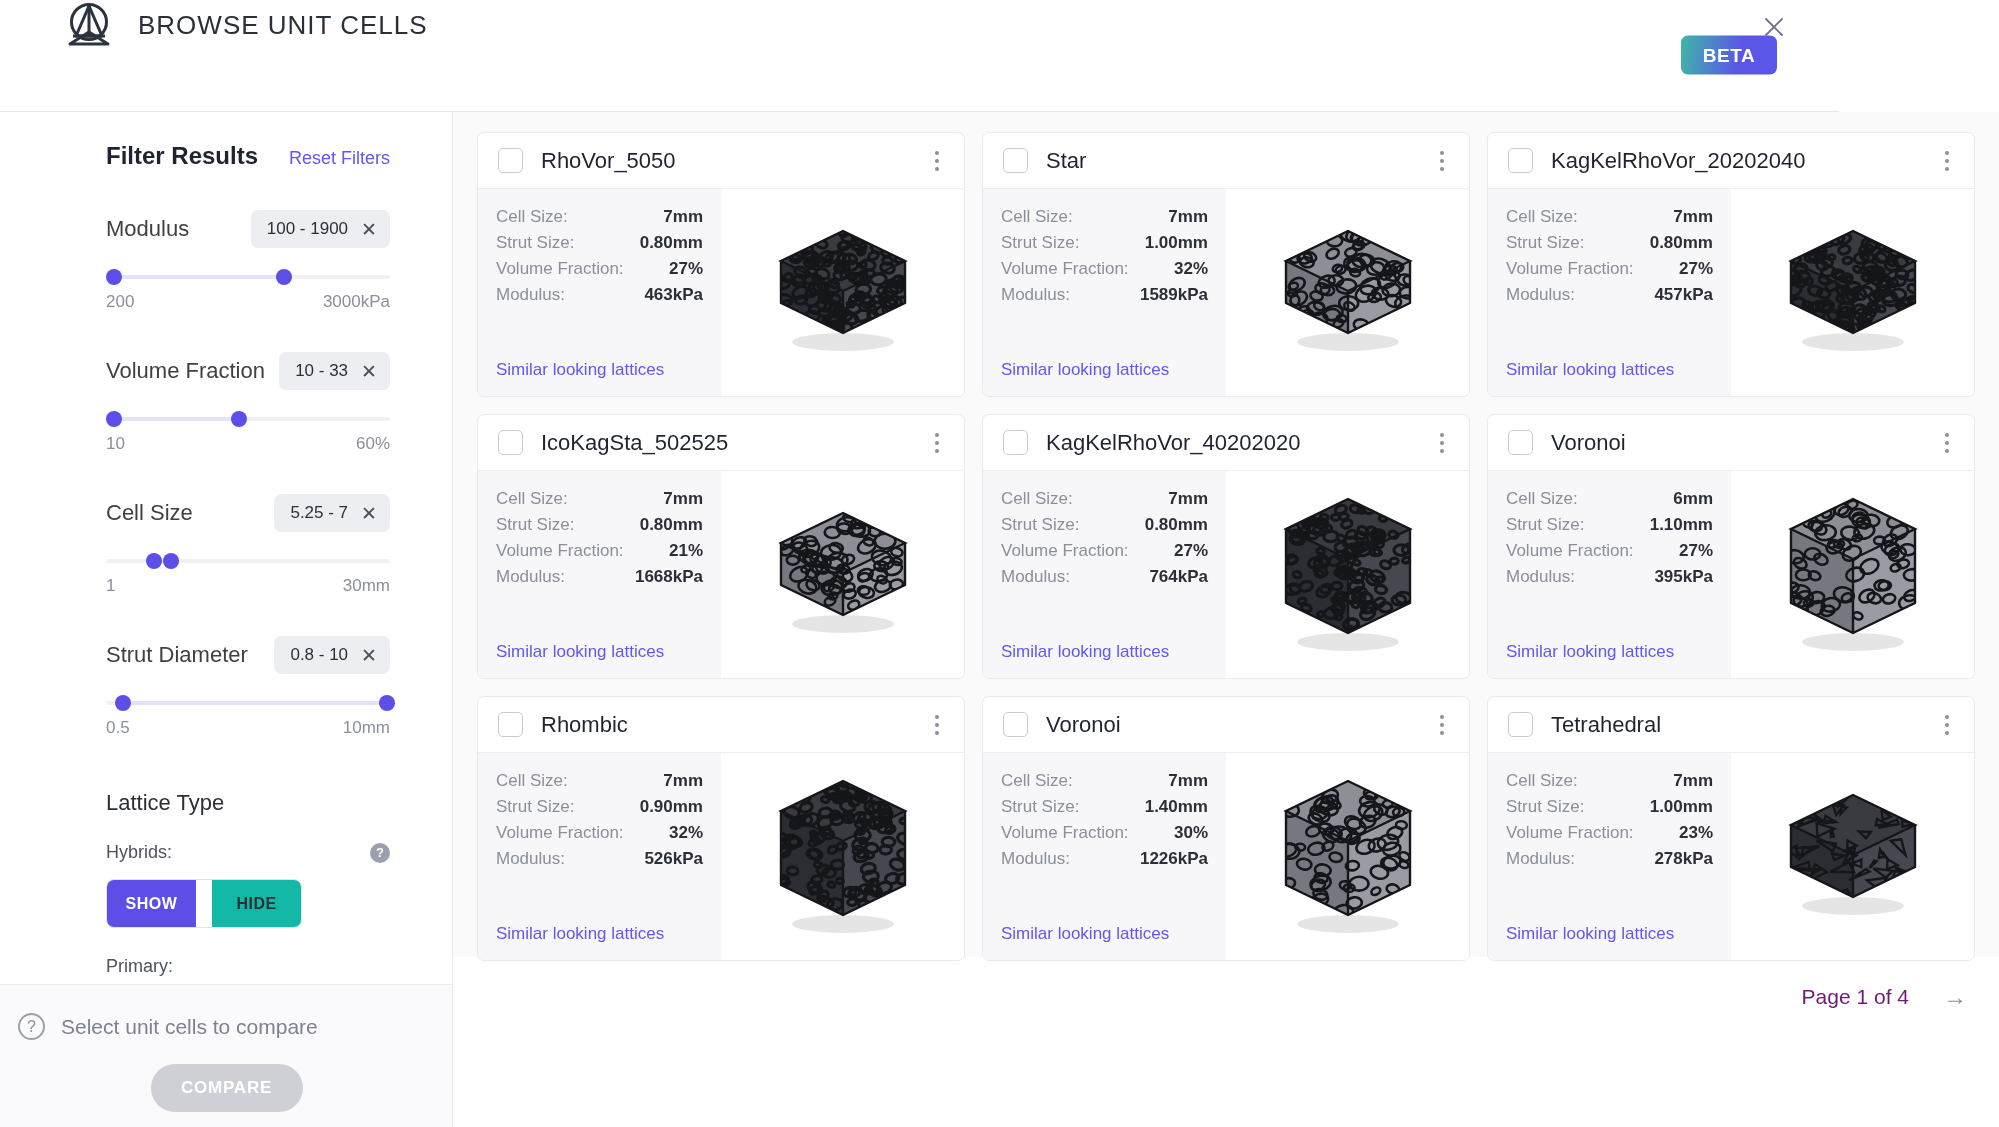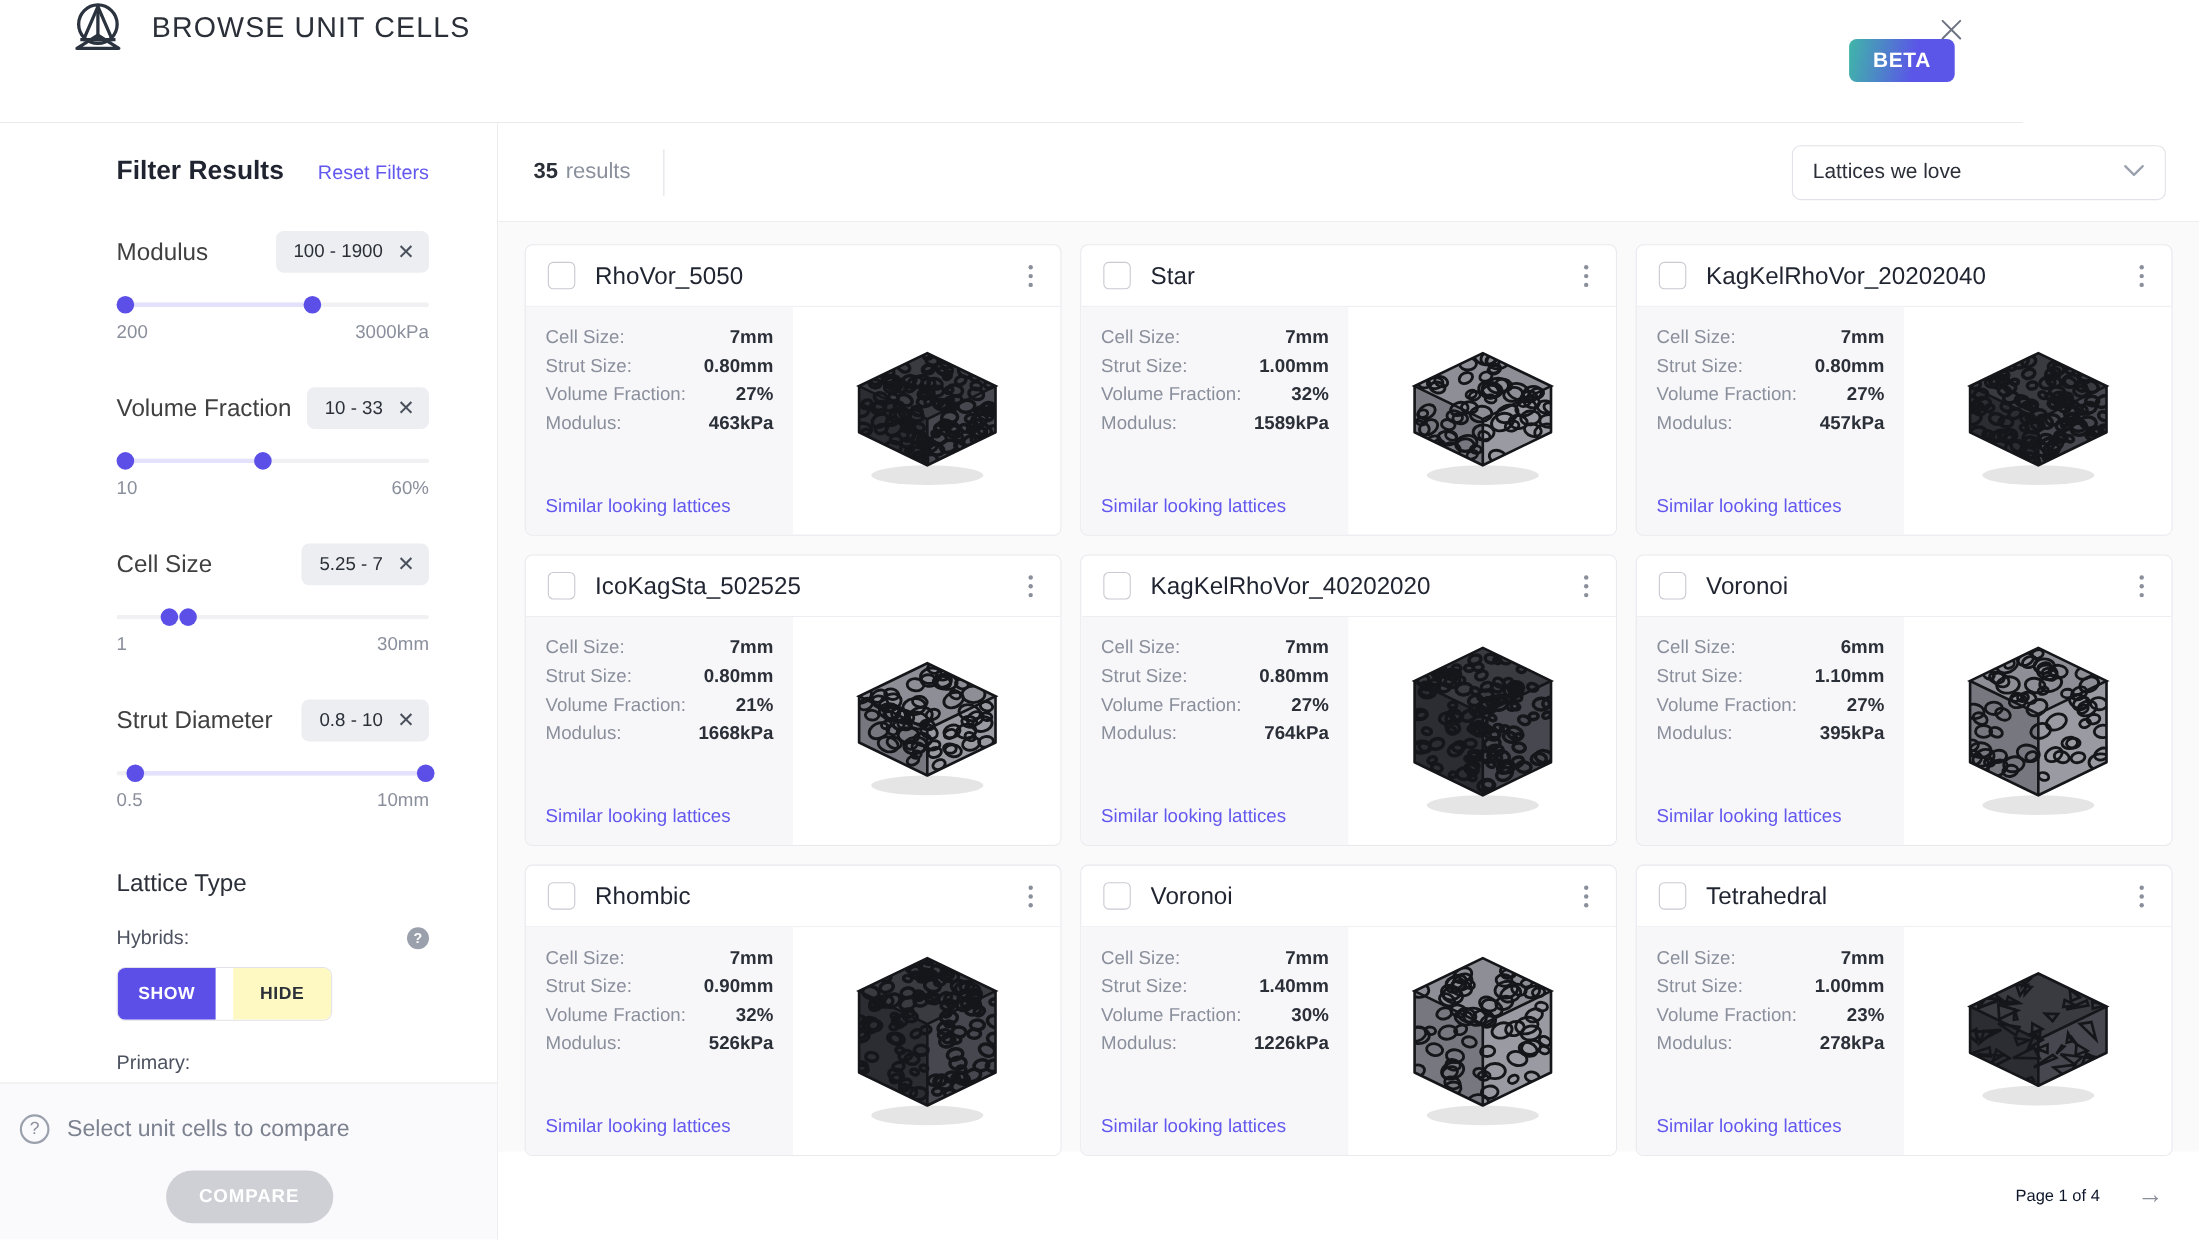--- a/index.html
+++ b/index.html
@@ -69,21 +69,21 @@
     font-size:13px; font-weight:bold; display:flex; align-items:center; justify-content:center;
     cursor:pointer;
   }
   .toggle-group {
     margin-top:16px; display:flex; width:196px; height:49px;
     border:1px solid #e2e2e8; border-radius:8px; overflow:hidden;gap:16px;
   }
   .toggle-btn {
     flex:1; display:flex; align-items:center; justify-content:center;
     font-size:16px; font-weight:bold; letter-spacing:.5px; cursor:pointer;
-    color:#2b2f38; background:#fef9c3;
+    color:#2b2f38; background:#14b8a6;
   }
   .toggle-btn.active { background:#5b4fe8; color:#fff; }
   .primary-label { font-size:18px; color:#4d5260; margin-top:28px; }
   .cb-row { display:flex; align-items:center; gap:18px; margin-top:14px; }
   .cb {
     width:26px; height:26px; border-radius:5px; background:#5b4fe8;
     display:flex; align-items:center; justify-content:center; cursor:pointer;
   }
   .cb-label { font-size:20px; color:#2b2f38; }
 
@@ -160,21 +160,21 @@
   }
   .card-thumb {
     width:50%; background:#fff; display:flex; align-items:center; justify-content:center;
   }
   .card-thumb svg { display:block; }
 
   .main-footer {
     height:80px; display:flex; align-items:center; justify-content:flex-end;
     padding-right:32px; gap:34px; background:#fff;
   }
-  .page-text { font-size:15px; color:#0f172a;margin-left:20px; }
+  .page-text { font-size:21px; color:#701a75;margin-left:20px; }
   .next-arrow { font-size:24px; color:#8a8f9c; cursor:pointer; line-height:1; }
 </style>
 </head>
 <body>
 
 <div class="app">
 
   <div class="header">
     <div class="brand">
       <span class="logo">
@@ -315,33 +315,20 @@
     <div class="compare-bar">
       <div class="compare-hint">
         <span class="q">?</span>
         <span class="compare-hint-text">Select unit cells to compare</span>
       </div>
       <div class="compare-btn">COMPARE</div>
     </div>
   </div>
 
   <div class="main">
-    <div class="main-toolbar">
-      <span class="results-count">35</span>
-      <span class="results-word">results</span>
-      <span class="tool-divider"></span>
-      <div class="sort-select">
-        <span class="sort-label">Lattices we love</span>
-        <span class="chev">
-          <svg width="20" height="12" viewBox="0 0 20 12">
-              <path d="M2 2 L10 10 L18 2" fill="none" stroke="#9aa0ac" stroke-width="2" stroke-linecap="round" stroke-linejoin="round"></path>
-            </svg>
-        </span>
-      </div>
-    </div>
 
     <div class="grid-wrap">
       <div class="grid" id="cards-grid">
           <div class="card">
             <div class="card-head">
        <span class="card-cb"></span>
        <span class="card-name">RhoVor_5050</span>
        <span class="kebab">
                 <i></i>
                 <i></i>

